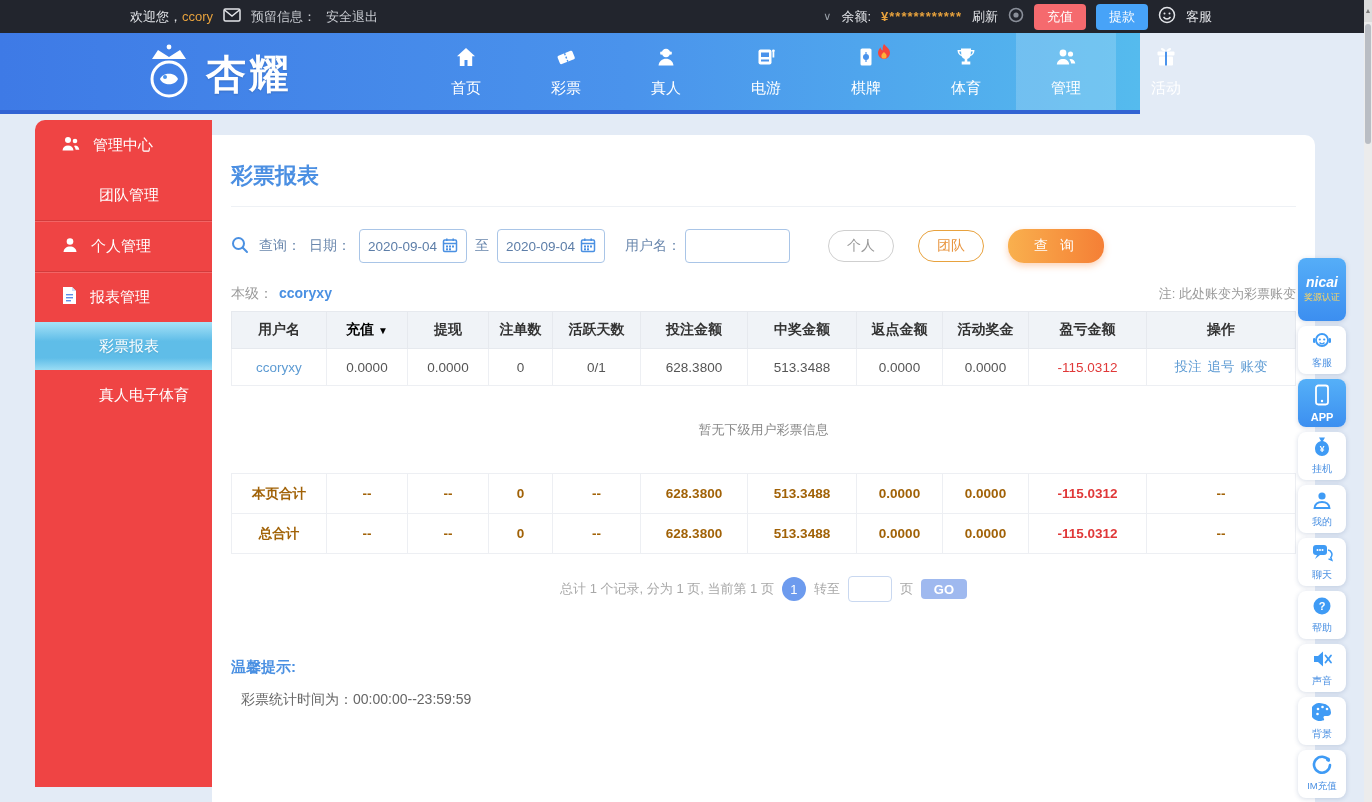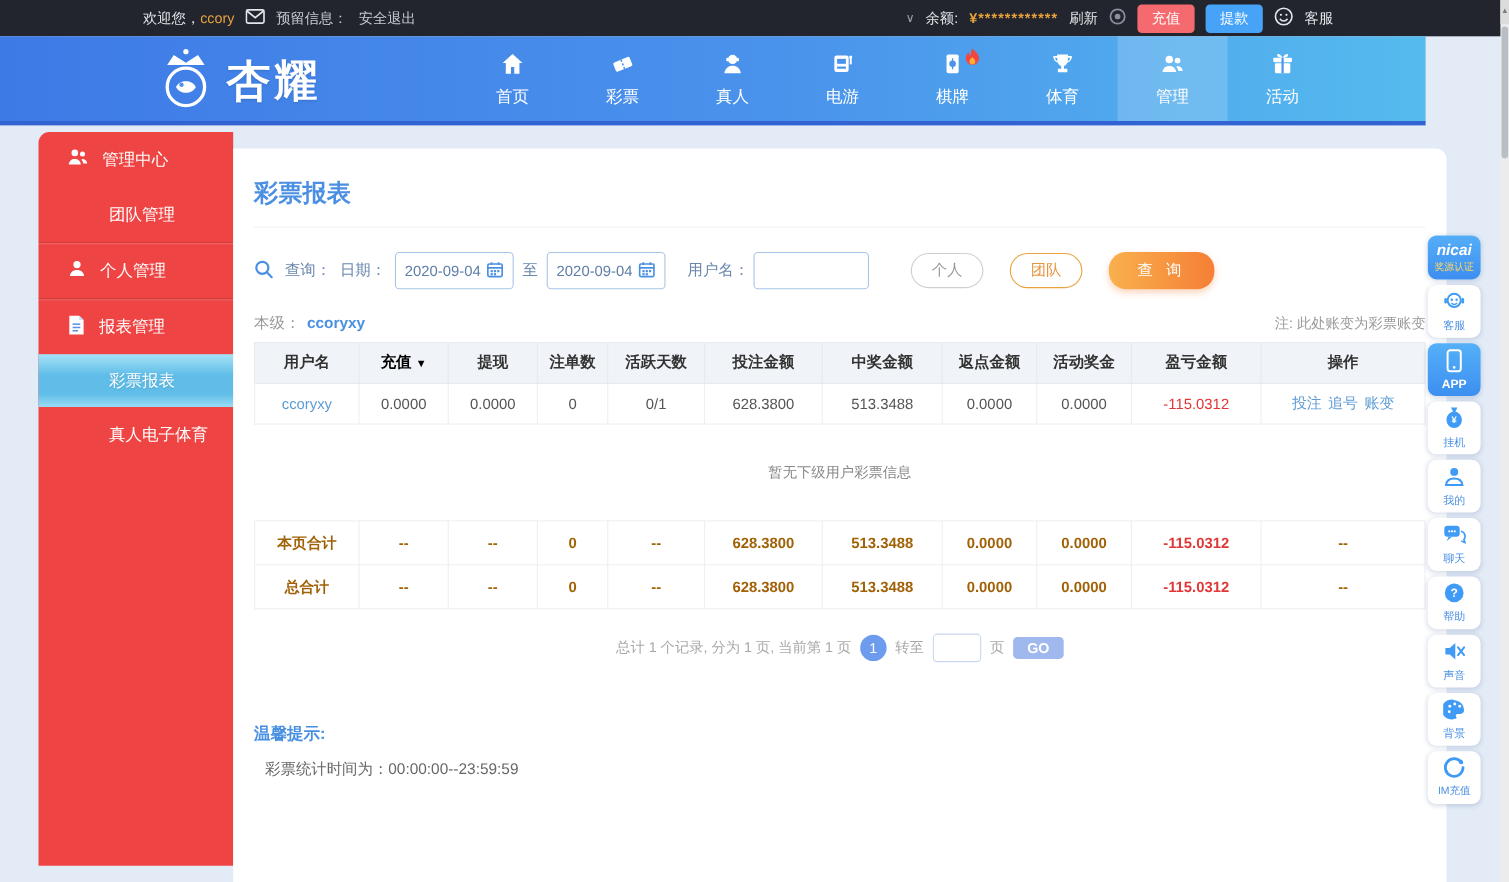--- a/index.html
+++ b/index.html
@@ -22,23 +22,24 @@
     border:none; color:#fff; font-size:13px; padding:4px 13px;
     border-radius:4px; cursor:pointer; font-family:inherit;
   }
   .tb-btn.recharge { background:#f56a6e; }
   .tb-btn.withdraw { background:#47a3f8; }
   .chev { color:#9aa0a8; font-size:11px; }
   .balance-stars { letter-spacing:1px; font-weight:bold; }
   .svgicon { display:inline-block; vertical-align:middle; }
   
   .navbar {
-    position:absolute; top:33px; left:0; width:1296px; height:81px;
+    position:absolute; top:33px; left:0; width:1140px; height:81px;
     background:linear-gradient(90deg,#3e7ae6 0%,#4a93ec 55%,#55bbee 100%);
     border-bottom:4px solid #3263d3;
+    font-family:Liberation Mono, monospace;
   }
   .brand { position:absolute; left:138px; top:10px; display:flex; align-items:center; gap:6px; }
   .brand-text { color:#fff; font-size:40px; font-weight:bold; letter-spacing:3px; text-shadow:0 1px 2px rgba(0,0,0,.15); }
   .nav-menu { position:absolute; left:416px; top:0; display:flex; height:77px; }
   .nav-item {
     width:100px; height:77px; display:flex; flex-direction:column;
     align-items:center; justify-content:center; gap:5px; cursor:pointer;
     color:#fff; font-size:15px; position:relative;
   }
   .nav-item.active { background:rgba(255,255,255,.18); }
@@ -127,21 +128,21 @@
   
   .floatbar { position:absolute; left:1298px; top:214px; width:50px; display:flex; flex-direction:column; gap:5px; }
   .fb-card {
     width:48px; height:48px; background:#fff; border-radius:8px;
     box-shadow:0 1px 5px rgba(30,60,120,.18); display:flex; flex-direction:column;
     align-items:center; justify-content:center; gap:2px; cursor:pointer;
   }
   .fb-label { font-size:10px; color:#4a90e2; }
   .fb-card.blue { background:linear-gradient(180deg,#55b0f8,#3c8ff0); }
   .fb-card.blue .fb-label { color:#fff; font-weight:bold; font-size:11px; }
-  .fb-card.nicai { height:40px; background:linear-gradient(180deg,#55aef8,#3c8ef0); }
+  .fb-card.nicai { height:63px; background:linear-gradient(180deg,#55aef8,#3c8ef0);margin-top:44px; }
   .nicai-logo { color:#fff; font-size:14px; font-weight:bold; font-style:italic; line-height:1; }
   .fb-card.nicai .fb-label { color:#ffd75e; font-size:9px; }
   
   .scrollbar { position:absolute; right:0; top:0; width:8px; height:802px; background:#ececec; }
   .scroll-arrow { position:absolute; top:0; left:0; width:8px; height:22px; background:#dcdcdc; color:#7a7a7a; font-size:7px; text-align:center; line-height:22px; }
   .scroll-thumb { position:absolute; top:24px; left:1px; width:6px; height:120px; background:#b9bdc4; border-radius:3px; cursor:grab; }
 </style>
 </head>
 <body>
 

